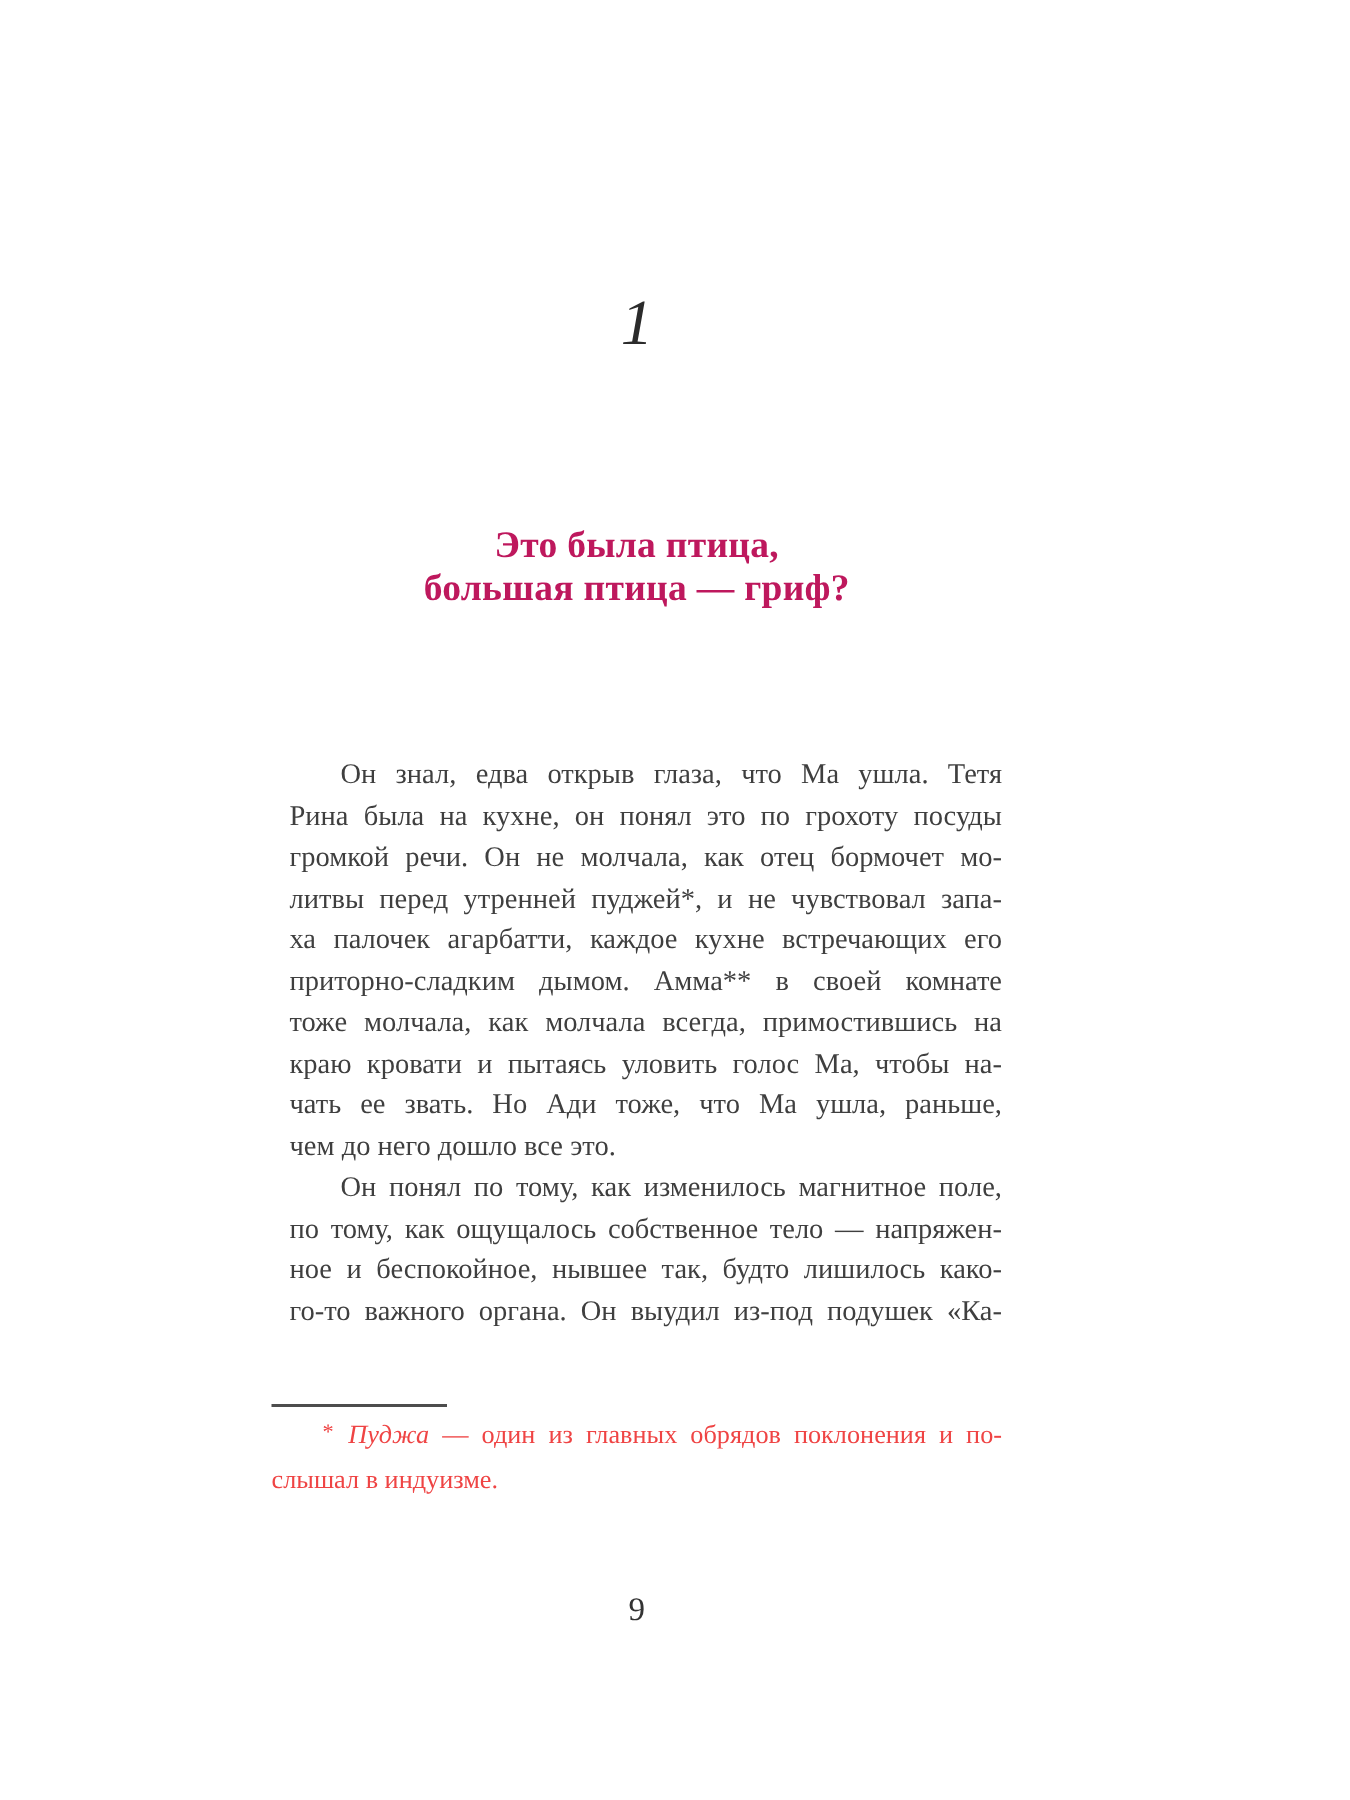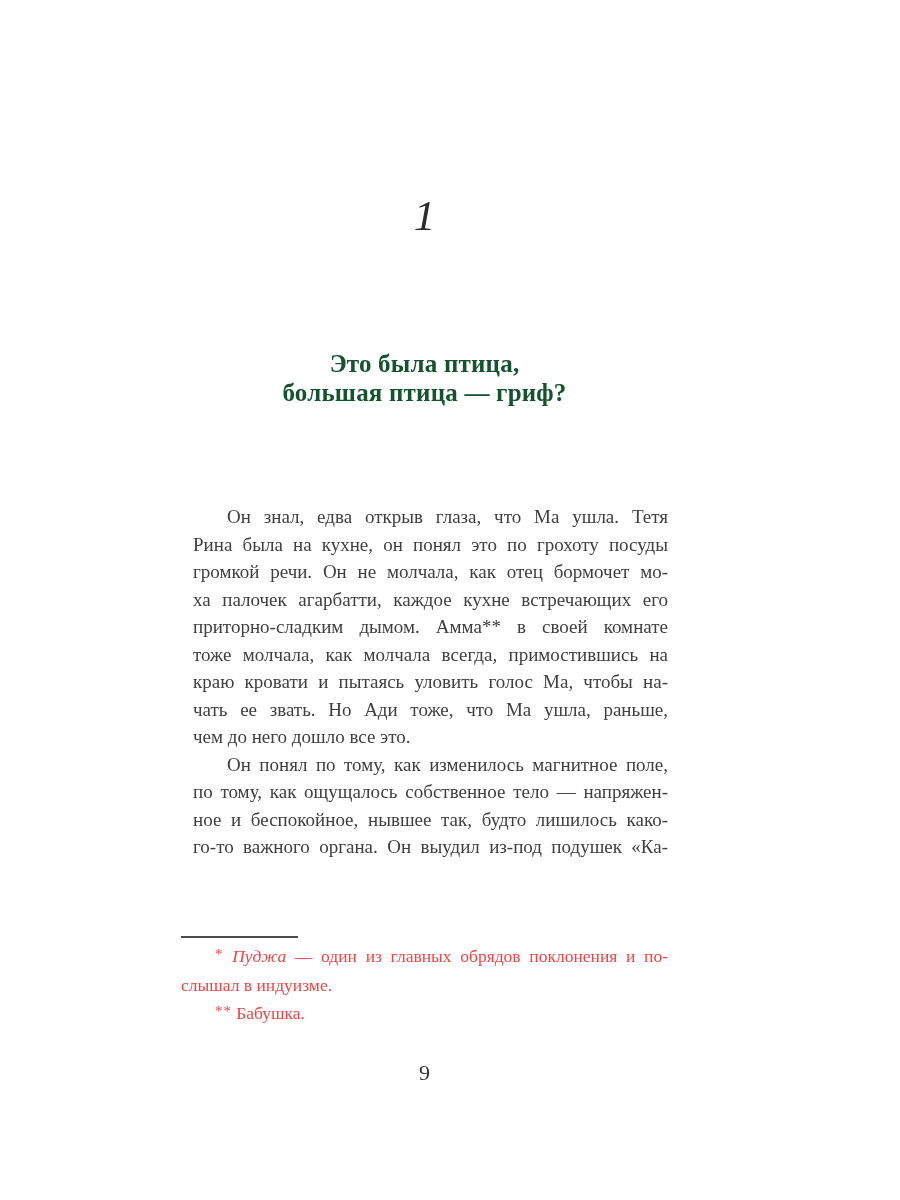--- a/index.html
+++ b/index.html
@@ -29,21 +29,21 @@
   }
   .chapter-title {
     position: absolute;
     top: 349px;
     left: 181px;
     width: 487px;
     text-align: center;
     font-weight: bold;
     font-size: 25px;
     line-height: 29px;
-    color: #14532d;
+    color: #be185d;
     letter-spacing: 0.2px;
   }
   .body-block {
     position: absolute;
     top: 503px;
     left: 181px;
     width: 487px;
     font-size: 19px;
     line-height: 27.5px;
     color: #3f3f3f;
@@ -118,20 +118,21 @@
   <div class="chapter-title">
     <div>Это была птица,</div>
     <div>большая птица — гриф?</div>
   </div>
 
   <div class="body-block">
     <div>
       <div class="line first">Он знал, едва открыв глаза, что Ма ушла. Тетя</div>
       <div class="line">Рина была на кухне, он понял это по грохоту посуды</div>
       <div class="line">громкой речи. Он не молчала, как отец бормочет мо-</div>
+      <div class="line">литвы перед утренней пуджей*, и не чувствовал запа-</div>
       <div class="line">ха палочек агарбатти, каждое кухне встречающих его</div>
       <div class="line">приторно-сладким дымом. Амма** в своей комнате</div>
       <div class="line">тоже молчала, как молчала всегда, примостившись на</div>
       <div class="line">краю кровати и пытаясь уловить голос Ма, чтобы на-</div>
       <div class="line">чать ее звать. Но Ади тоже, что Ма ушла, раньше,</div>
       <div class="line end">чем до него дошло все это.</div>
     </div>
     <div>
       <div class="line first">Он понял по тому, как изменилось магнитное поле,</div>
       <div class="line">по тому, как ощущалось собственное тело — напряжен-</div>
@@ -142,21 +143,17 @@
 
   <div class="fn-rule"></div>
 
   <div class="fn-block">
     <div class="fn-line first">
       <span class="fn-marker">*</span>
       <span class="fn-term">Пуджа</span>
       <span>— один из главных обрядов поклонения и по-</span>
     </div>
     <div class="fn-line end">слышал в индуизме.</div>
-    <div class="fn-line first end">
-      <span class="fn-marker">**</span>
-      <span>Бабушка.</span>
-    </div>
   </div>
 
   <div class="page-number">9</div>
 
 </div>
 
 </body></html>

